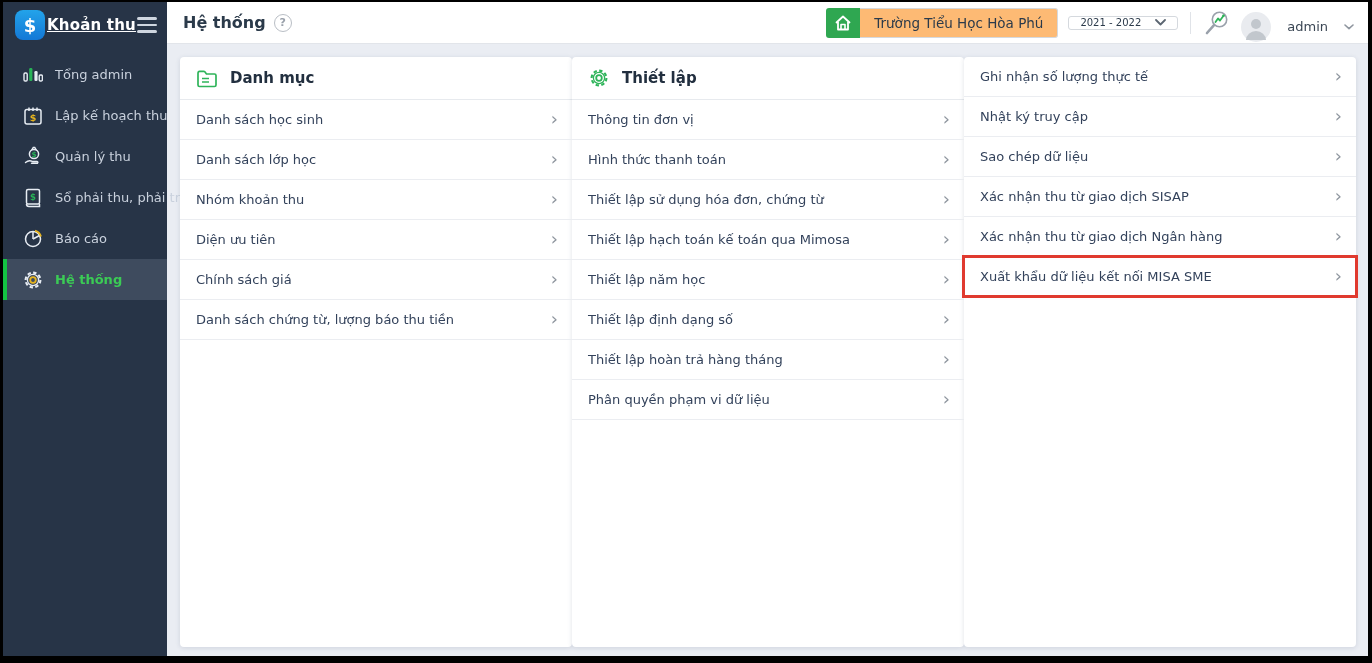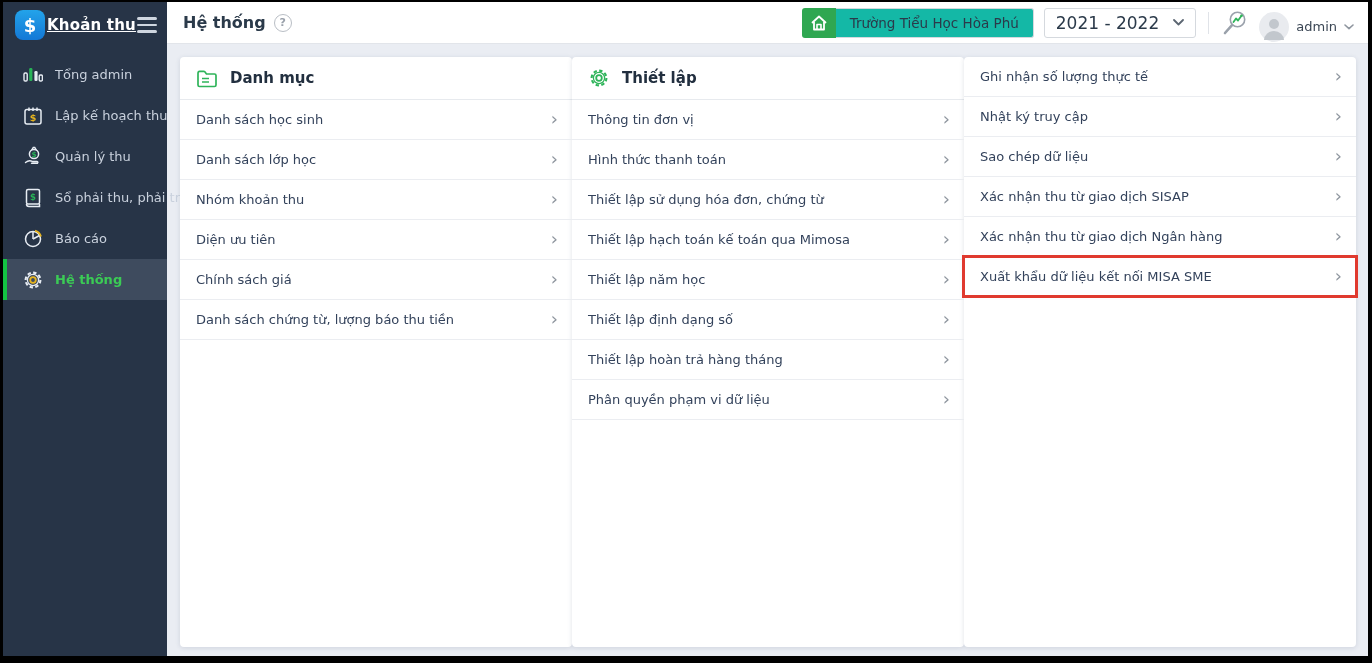--- a/index.html
+++ b/index.html
@@ -25,25 +25,25 @@
   
   .main { flex:1; display:flex; flex-direction:column; min-width:0; }
   .topbar { height:42px; background:#fff; border-bottom:1px solid #e2e5ea; display:flex; align-items:center; padding:0 14px 0 16px; }
   .page-title { font-size:16px; font-weight:bold; color:#2b3a4a; }
   .help-circle { width:18px; height:18px; border:1.6px solid #b9bec5; color:#9aa1ab; border-radius:50%;
                  font-size:11px; font-weight:bold; display:flex; align-items:center; justify-content:center; margin-left:8px; }
   .topbar-right { margin-left:auto; display:flex; align-items:center; gap:10px; }
   .school-select { display:flex; align-items:stretch; height:30px; cursor:pointer; }
   .school-icon-box { width:34px; background:#2fa751; border-radius:3px 0 0 3px; display:flex; align-items:center; justify-content:center; }
   .school-name-box { border:1px solid #d5d9de; border-left:none; border-radius:0 3px 3px 0; display:flex; align-items:center;
-                     padding:0 14px; font-size:13.5px; color:#2b3a4a; background:#14b8a6; }
-  .year-select { height:30px; border:1px solid #d5d9de; border-radius:3px; display:flex; align-items:center; gap:14px;
-                 padding:0 11px; font-size:17px; color:#2b3a4a; background:#fff; cursor:pointer; }
+                     padding:0 14px; font-size:13.5px; color:#2b3a4a; background:#fdba74; }
+  .year-select { height:14px; border:1px solid #d5d9de; border-radius:3px; display:flex; align-items:center; gap:14px;
+                 padding:0 11px; font-size:10px; color:#2b3a4a; background:#fff; cursor:pointer; }
   .vdivider { width:1px; height:22px; background:#e0e3e8; margin:0 2px; }
-  .user-chip { display:flex; align-items:center; gap:7px; cursor:pointer;margin-top:8px; }
+  .user-chip { display:flex; align-items:center; gap:16px; cursor:pointer;margin-top:8px; }
   .user-name { font-size:13px; color:#3a4654; }
 
   
   .content { flex:1; padding:13px 12px 9px 13px; display:flex; overflow:hidden; }
   .card { flex:1; background:#fff; border-radius:4px; box-shadow:0 1px 5px rgba(40,60,90,.14); display:flex; flex-direction:column; }
   .card-header { height:43px; flex:0 0 43px; display:flex; align-items:center; padding:0 16px; border-bottom:1px solid #e7eaee; }
   .card-title { font-size:15px; font-weight:bold; color:#222f3f; margin-left:12px; }
   .row { position:relative; height:40px; flex:0 0 40px; display:flex; align-items:center; justify-content:space-between;
          padding:0 14px 0 16px; border-bottom:1px solid #ebedf1; cursor:pointer; }
   .row-label { font-size:13px; color:#33425b; }

